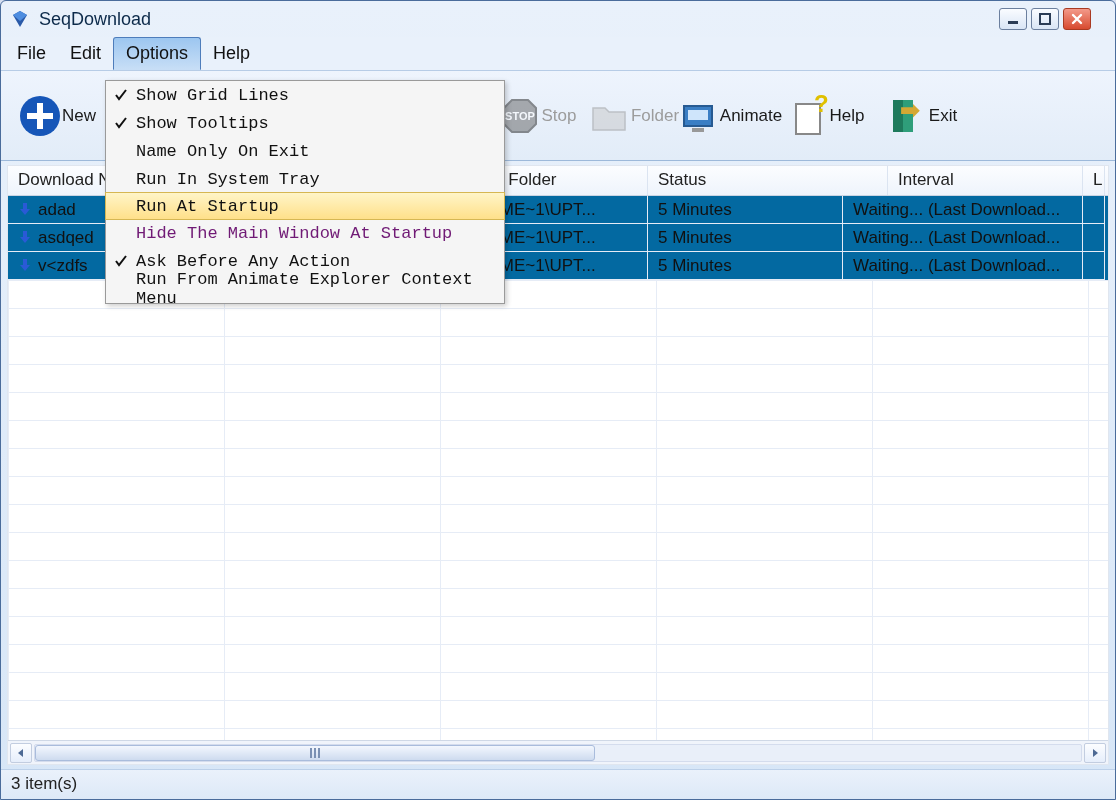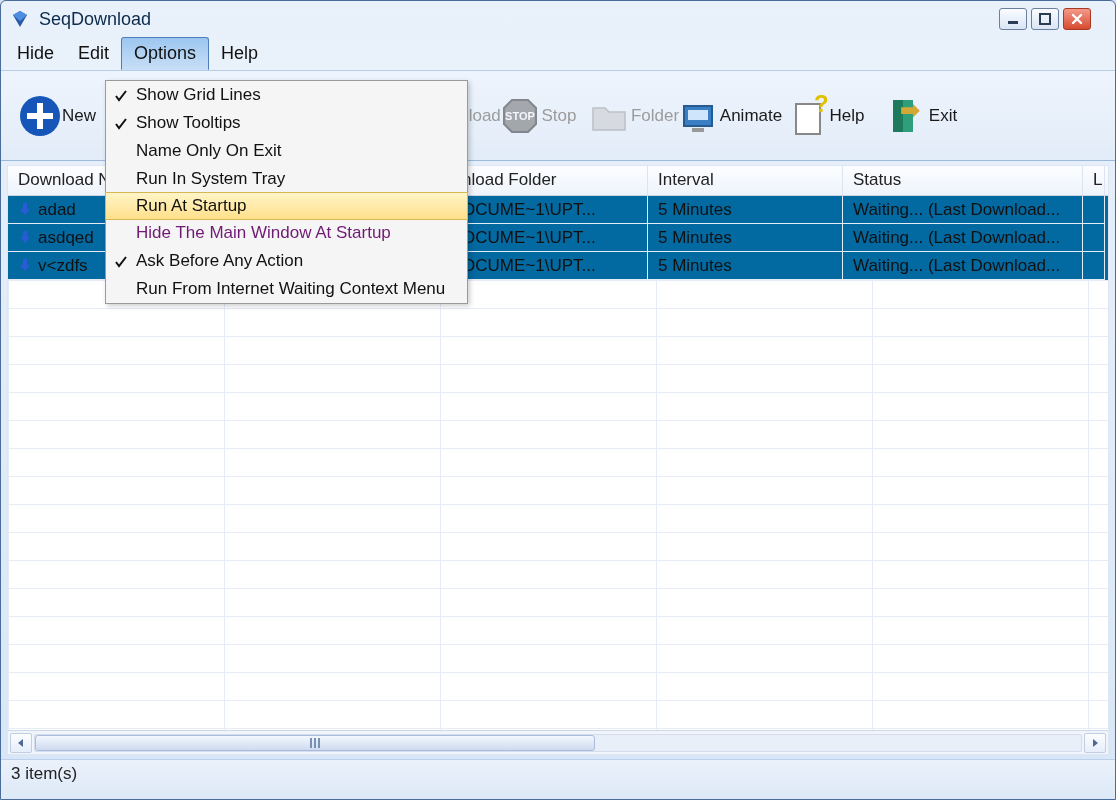--- a/index.html
+++ b/index.html
@@ -161,38 +161,39 @@
   }
   .hscroll .thumb .grip { width: 10px; height: 10px; display: inline-block;
     background:
       linear-gradient(#7a90b3,#7a90b3) 0 0/2px 10px no-repeat,
       linear-gradient(#7a90b3,#7a90b3) 4px 0/2px 10px no-repeat,
       linear-gradient(#7a90b3,#7a90b3) 8px 0/2px 10px no-repeat;
   }
 
   
   .statusbar {
-    height: 40px;
+    height: 30px;
     padding: 4px 10px;
     font-size: 17px; color: #222;
     background: linear-gradient(#eaf1fb,#dde9f7);
     border-top: 1px solid #bcd0e9;
   }
 
   
   .dropdown {
     position: absolute;
     left: 105px; top: 80px;
-    width: 363px;
+    width: 400px;
     background: #f5f5f5;
     border: 1px solid #9a9a9a;
     box-shadow: 2px 2px 5px rgba(0,0,0,0.2);
     z-index: 50;
     font-size: 17px;
     color: #111;
+    font-family: Liberation Mono, monospace;
   }
   .dropdown .mi {
     display: flex; align-items: center;
     height: 28px;
     padding: 0 8px 0 30px;
     position: relative;
     cursor: default;
   }
   .dropdown .mi .check {
     position: absolute; left: 8px; top: 7px; width: 14px; height: 14px;
@@ -238,21 +239,21 @@
         </svg>
     </span>
     <span class="winbtn close">
       <svg width="14" height="14">
           <path d="M3 3 L11 11 M11 3 L3 11" stroke="#fff" stroke-width="2.4" stroke-linecap="round"></path>
         </svg>
     </span>
   </div>
 
   <div class="menubar" id="menubar">
-      <div class="menuitem">Hide</div>
+      <div class="menuitem">File</div>
       <div class="menuitem">Edit</div>
       <div class="menuitem active">Options</div>
       <div class="menuitem">Help</div>
     </div>
 
   <div class="toolbar" id="toolbar">
       <div class="toolbtn">
         <div class="glyph">
           <svg width="44" height="44" viewBox="0 0 44 44">
             <use href="#ic-plus"></use>
@@ -331,22 +332,22 @@
           </svg>
         </div>
         <div>Exit</div>
       </div>
     </div>
 
   <div class="listarea">
     <div class="headerrow" id="headerrow">
         <div class="col c0">Download Name</div>
         <div class="col c1">Download Folder</div>
+        <div class="col c3">Status</div>
         <div class="col c2">Interval</div>
-        <div class="col c3">Status</div>
         <div class="col c4">L</div>
       </div>
     <div class="grid-fill"></div>
     <div class="rows" id="rows">
         <div class="row">
           <div class="cell c0"><span class="dl-icon">
               <svg width="14" height="14">
                 <rect x="5" y="1" width="4" height="6" fill="#2a5ad6"></rect>
                 <polygon points="2,7 12,7 7,13" fill="#2a5ad6"></polygon>
               </svg>
@@ -430,21 +431,21 @@
       <div class="mi disabled">
         <span>Hide The Main Window At Startup</span>
       </div>
       <div class="mi checked">
         <span class="check"><svg width="14" height="14">
             <path d="M2 7l3 4 7-9" stroke="#111" stroke-width="2" fill="none"></path>
           </svg></span>
         <span>Ask Before Any Action</span>
       </div>
       <div class="mi">
-        <span>Run From Internet Waiting Context Menu</span>
+        <span>Run From Animate Explorer Context Menu</span>
       </div>
     </div>
 
 </div>
 
 <svg width="0" height="0" style="position:absolute">
   <defs>
     <g id="ic-plus">
         <circle cx="22" cy="22" r="20" fill="#1656b8"></circle>
         <rect x="19" y="9" width="6" height="26" fill="#fff"></rect>

